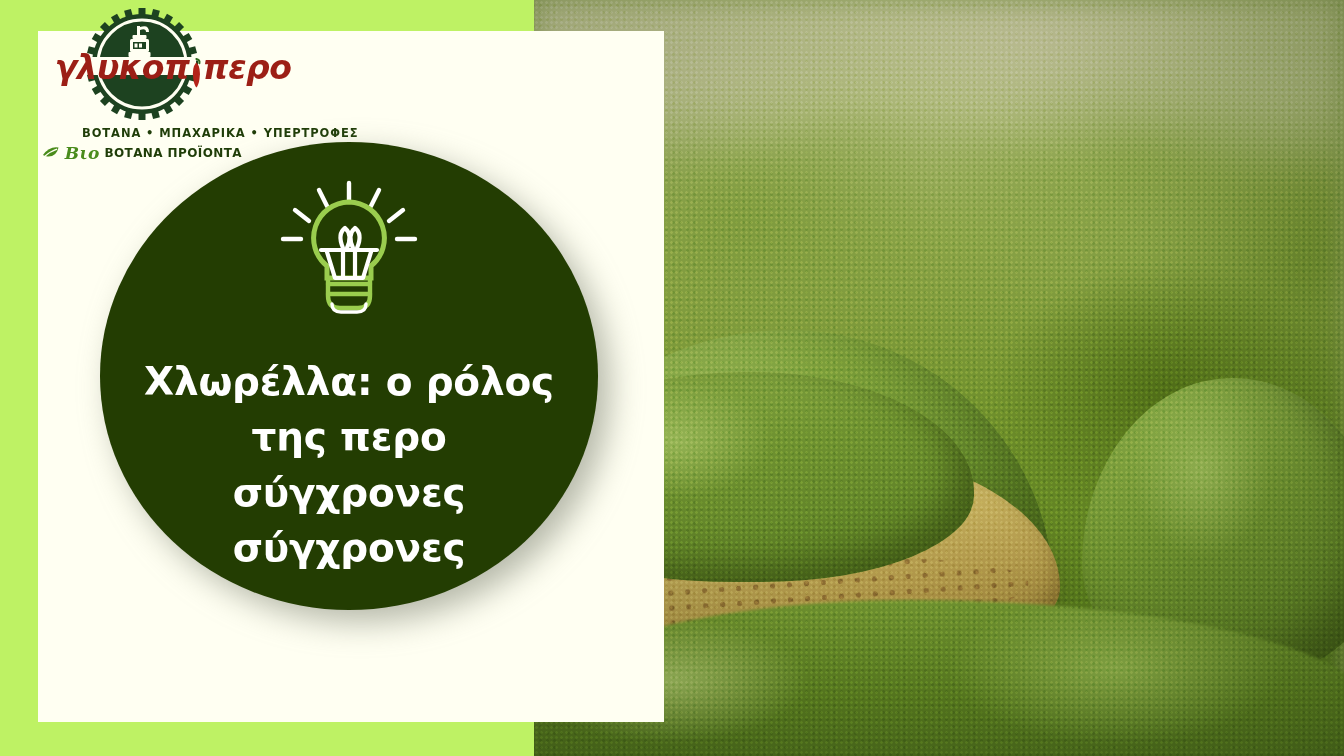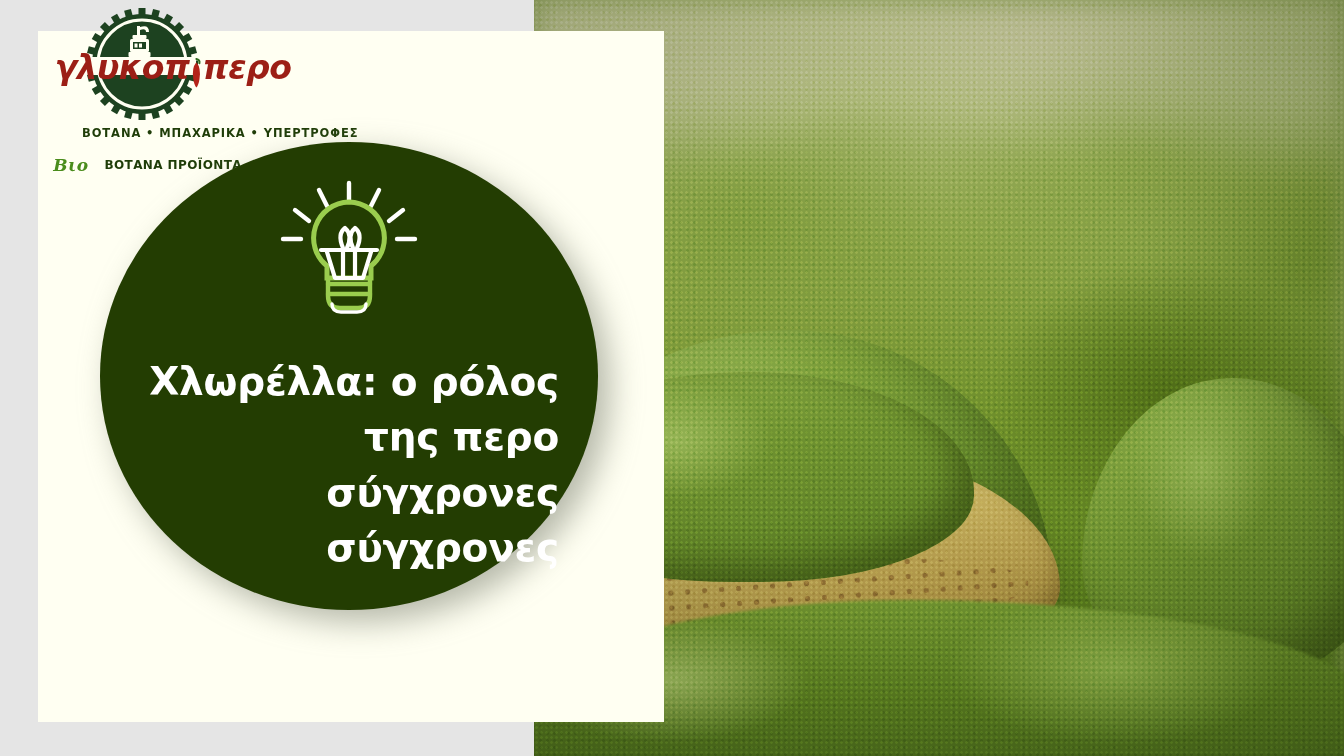--- a/index.html
+++ b/index.html
@@ -7,21 +7,21 @@
     margin: 0;
     padding: 0;
     background: #ffffff;
   }
   #stage {
     position: relative;
     width: 1344px;
     height: 756px;
     overflow: hidden;
     font-family: "Liberation Sans", sans-serif;
-    background: #e5e5e5;
+    background: #bef264;
   }
 
   
   .photo {
     position: absolute;
     left: 534px;
     top: 0;
     width: 810px;
     height: 756px;
     overflow: hidden;
@@ -188,32 +188,32 @@
     text-align: center;
     font-family: "DejaVu Sans", sans-serif;
     font-weight: 700;
     font-size: 11.5px;
     letter-spacing: .9px;
     color: #1f3d08;
     white-space: nowrap;
     margin-left: 40px;
   }
   .tagline2 {
-    margin-top: 16px;
+    margin-top: 4px;
     text-align: center;
     font-family: "DejaVu Sans", sans-serif;
     font-weight: 700;
     font-size: 12px;
     letter-spacing: .4px;
     color: #1f3d08;
     white-space: nowrap;
     display: flex;
     align-items: center;
-    justify-content: flex-end;
-    gap: 16px;
+    justify-content: space-between;
+    gap: 2px;
   }
   .tagline2 .bio {
     font-family: "DejaVu Serif", serif;
     font-style: italic;
     font-size: 17px;
     color: #4a8c1c;
     line-height: 1;
     position: relative;
     top: 1px;
   }
@@ -243,21 +243,21 @@
     justify-content: flex-start;
   }
   .bulb {
     margin-top: 38px;
     width: 148px;
     height: 150px;
   }
   .disc-title {
     margin-top: 24px;
     width: 420px;
-    text-align: right;
+    text-align: center;
     color: #ffffff;
     font-family: "DejaVu Sans", sans-serif;
     font-weight: 700;
     font-size: 39px;
     line-height: 1.42;
     letter-spacing: -.2px;
   }
 </style>
 </head>
 <body>

